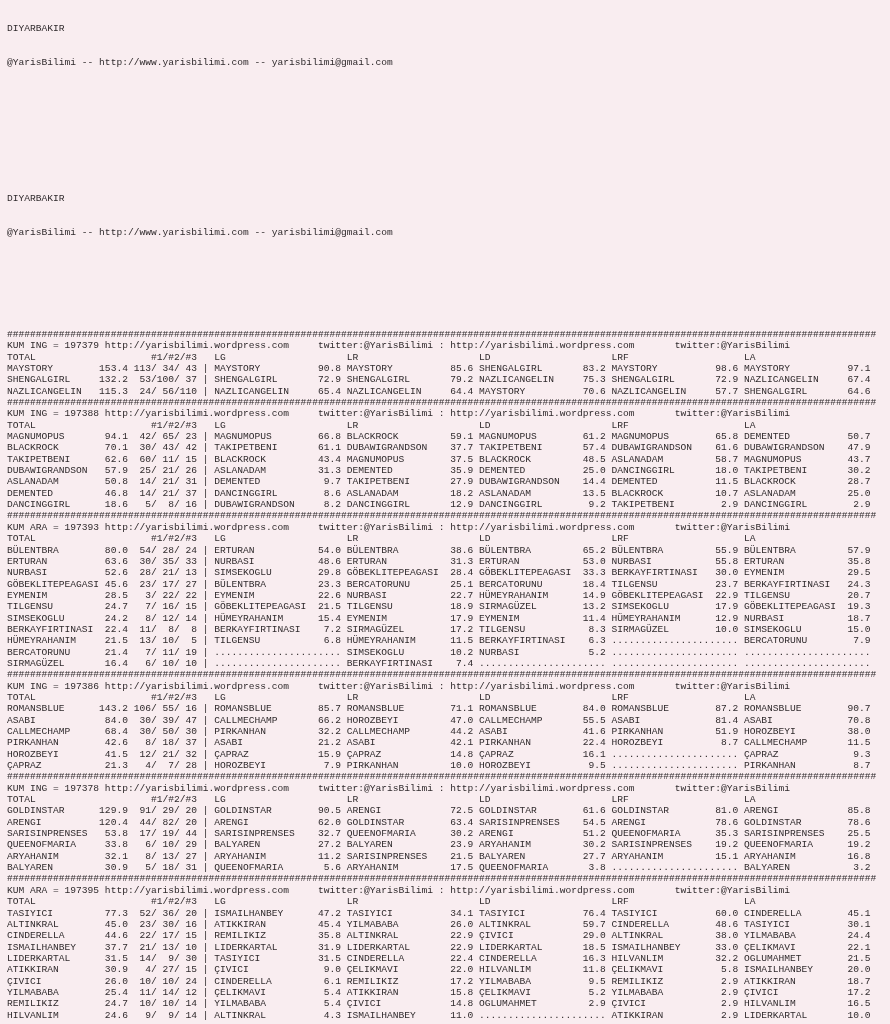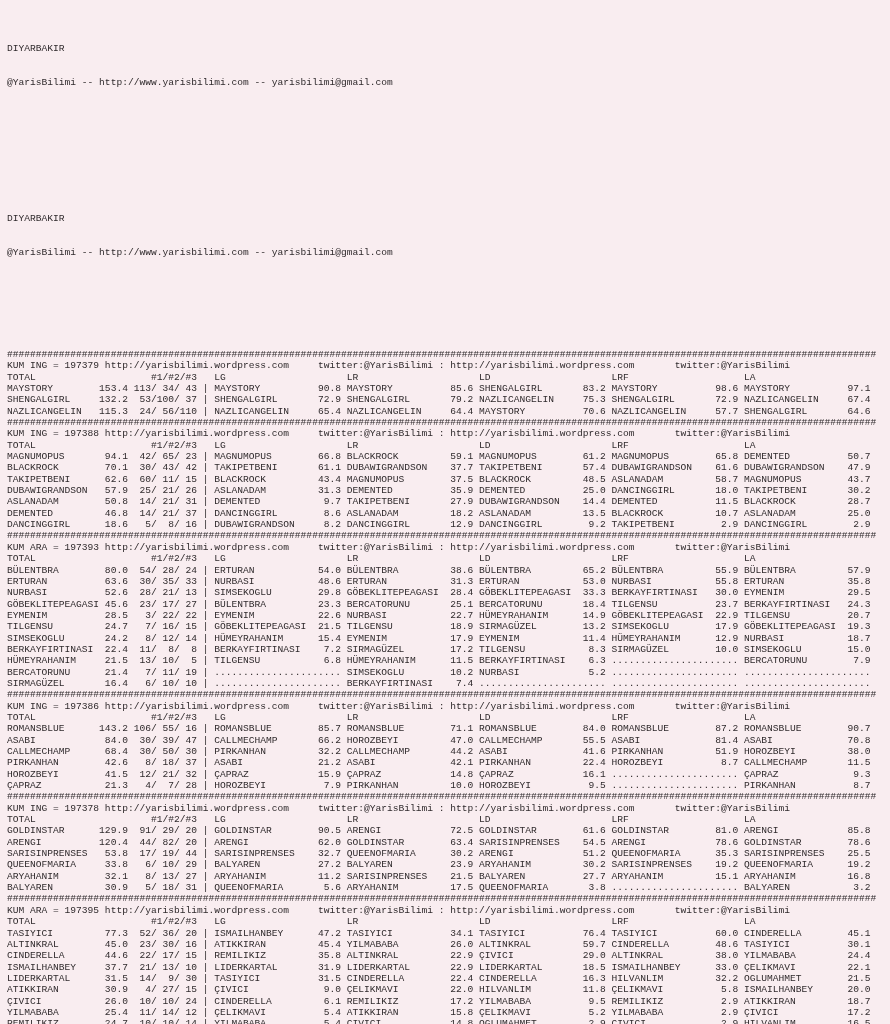--- a/index.html
+++ b/index.html
@@ -6,21 +6,21 @@
     margin: 0;
     padding: 0;
     background: #f9edf0;
   }
   .page {
     width: 890px;
     height: 1024px;
     background: #f9edf0;
     overflow: hidden;
     box-sizing: border-box;
-    padding: 20px 0 0 7px;
+    padding: 0 0 0 7px;
   }
   .report {
     font-family: "Liberation Mono", "DejaVu Sans Mono", monospace;
     font-size: 9.6px;
     line-height: 11.35px;
     color: #2f2a2c;
     white-space: pre;
   }
   .ln {
     white-space: pre;

